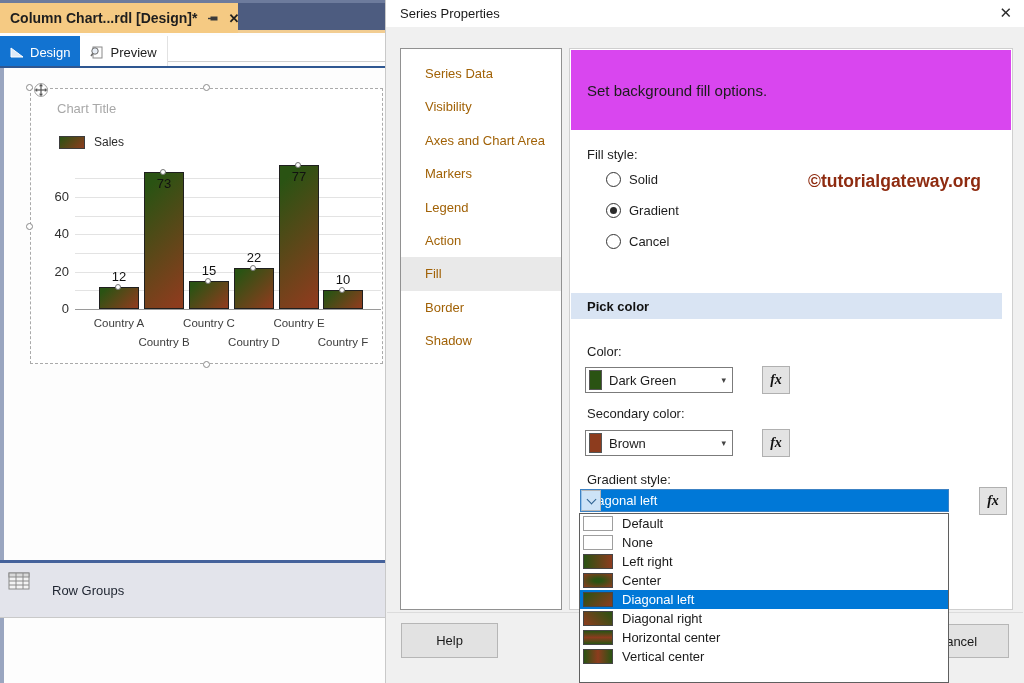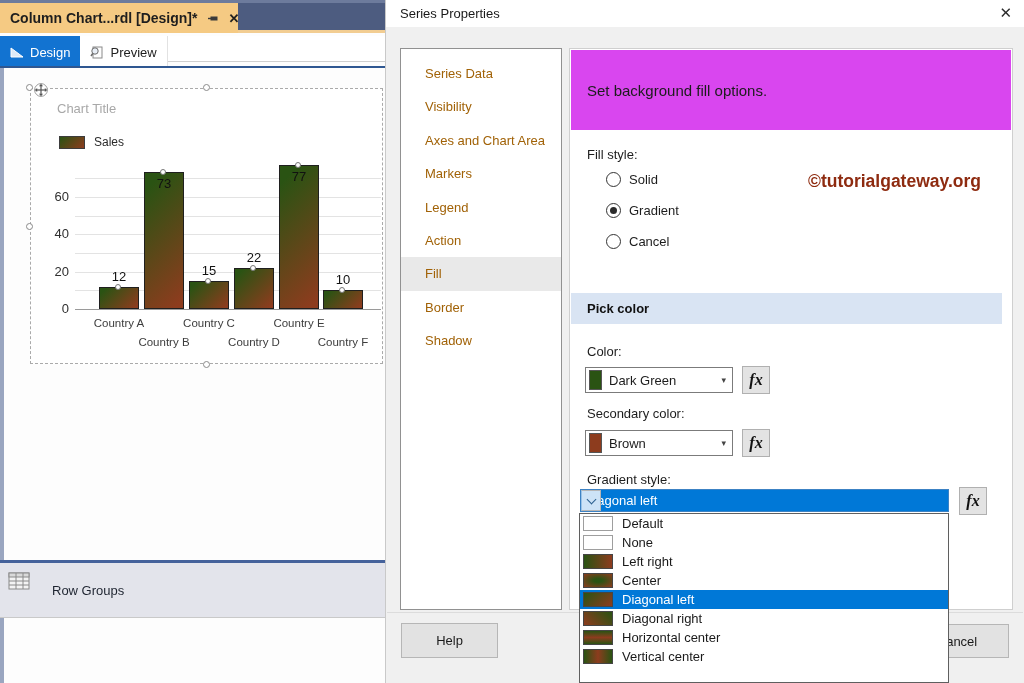--- a/index.html
+++ b/index.html
@@ -67,31 +67,31 @@
   .content-header { position:absolute; left:1px; top:1px; right:1px; height:80px; background:#d946ef; }
   .content-header .txt { position:absolute; left:16px; top:32px; font-size:15px; color:#1c1c1c; }
   .flabel { position:absolute; font-size:13px; color:#1d1d1d; }
   .radio-row { position:absolute; left:36px; display:flex; align-items:center; gap:8px; height:16px; }
   .radio { width:15px; height:15px; border:1px solid #333; border-radius:50%; background:#fff;
     display:flex; align-items:center; justify-content:center; }
   .radio.sel::after { content:""; width:7px; height:7px; border-radius:50%; background:#2b2b2b; }
   .radio-label { font-size:13px; color:#1d1d1d; }
   .watermark { position:absolute; left:238px; top:122px; font-size:17.5px; font-weight:bold;
     color:var(--watermark); }
-  .pick-band { position:absolute; left:1px; top:244px; right:10px; height:31px;
+  .pick-band { position:absolute; left:1px; top:244px; right:10px; height:26px;
     background:var(--pick-band); display:flex; align-items:center; }
   .pick-band .txt { font-size:13px; font-weight:bold; color:#111; margin-left:16px; }
   .combo { position:absolute; width:148px; height:26px; background:#fff; border:1px solid #7b7b7b;
     display:flex; align-items:center; }
   .combo .sw { width:13px; height:20px; margin-left:3px; border:1px solid #555; }
   .combo .val { font-size:13px; color:#1c1c1c; margin-left:7px; flex:1; }
   .combo .arr { font-size:9px; color:#444; margin-right:6px; }
   .fx-btn { position:absolute; width:28px; height:28px; background:#e3e3e3; border:1px solid #b0b0b0;
     display:flex; align-items:center; justify-content:center;
-    font-family:"Liberation Serif", serif; font-style:italic; font-weight:bold; font-size:16px; color:#111; }
+    font-family:"Liberation Serif", serif; font-style:italic; font-weight:bold; font-size:14px; color:#111;margin-left:20px; }
   .grad-combo { position:absolute; left:10px; top:440px; width:369px; height:23px;
     border:1px solid #3c82c4; background:var(--accent-blue); display:flex; }
   .grad-combo .val { flex:1; color:#fff; font-size:13px; line-height:21px; padding-left:4px; }
   .grad-combo .btn { width:20px; height:21px; background:#cde3f7; border-left:1px solid #9ac3e8;
     display:flex; align-items:center; justify-content:center; }
   .chev { width:7px; height:7px; border-left:1.5px solid #2b5f8f; border-bottom:1.5px solid #2b5f8f;
     transform:rotate(-45deg); margin-top:-3px; }
   
   .dropdown { position:absolute; left:193px; top:513px; width:370px; height:170px;
     background:#fff; border:1px solid #5f5f5f; z-index:30; overflow:hidden; }

